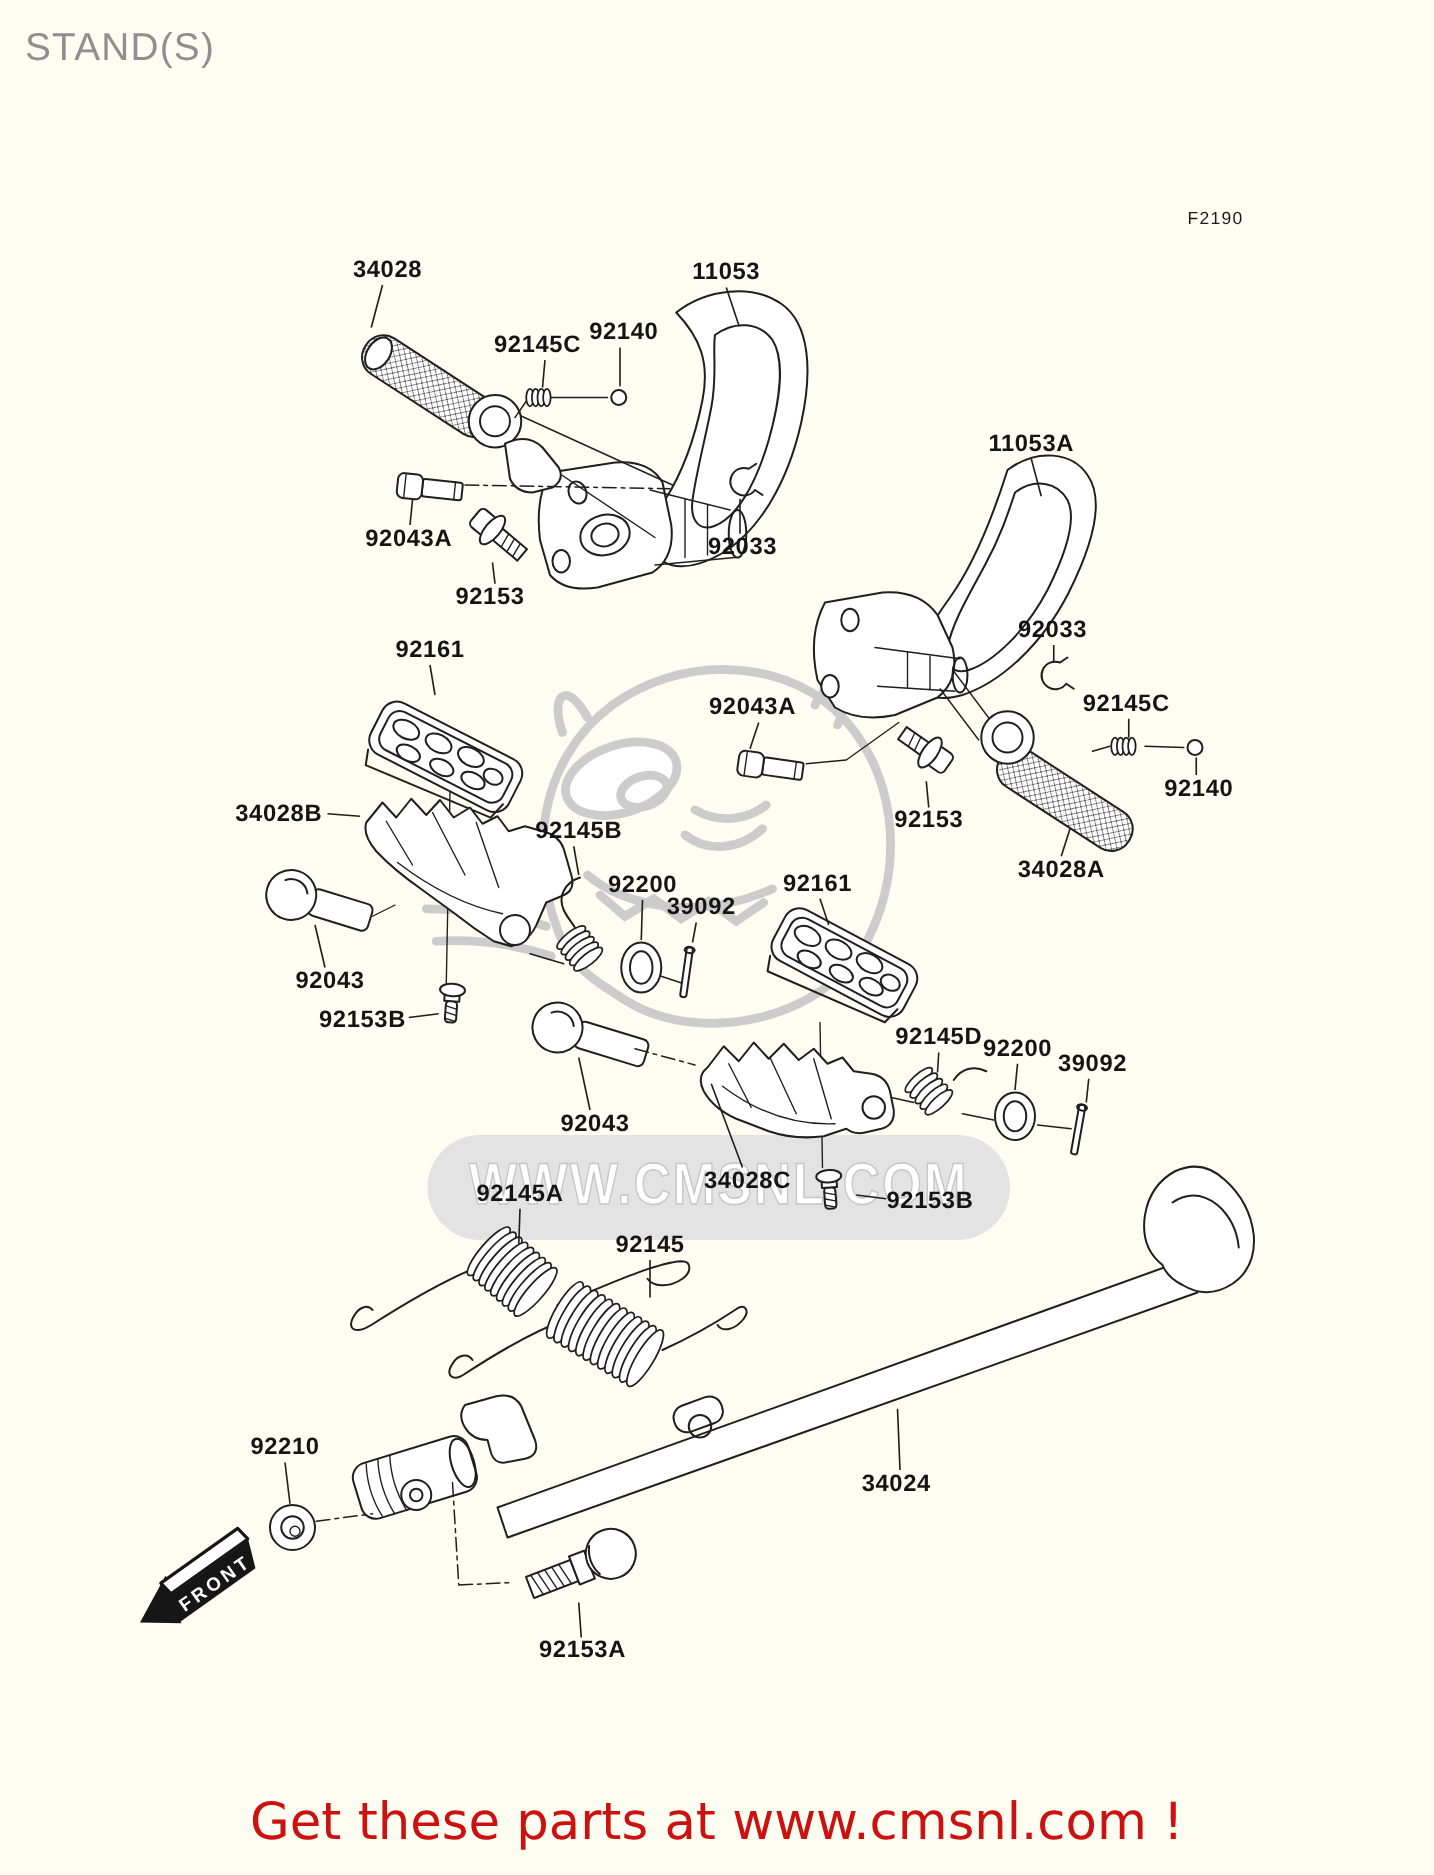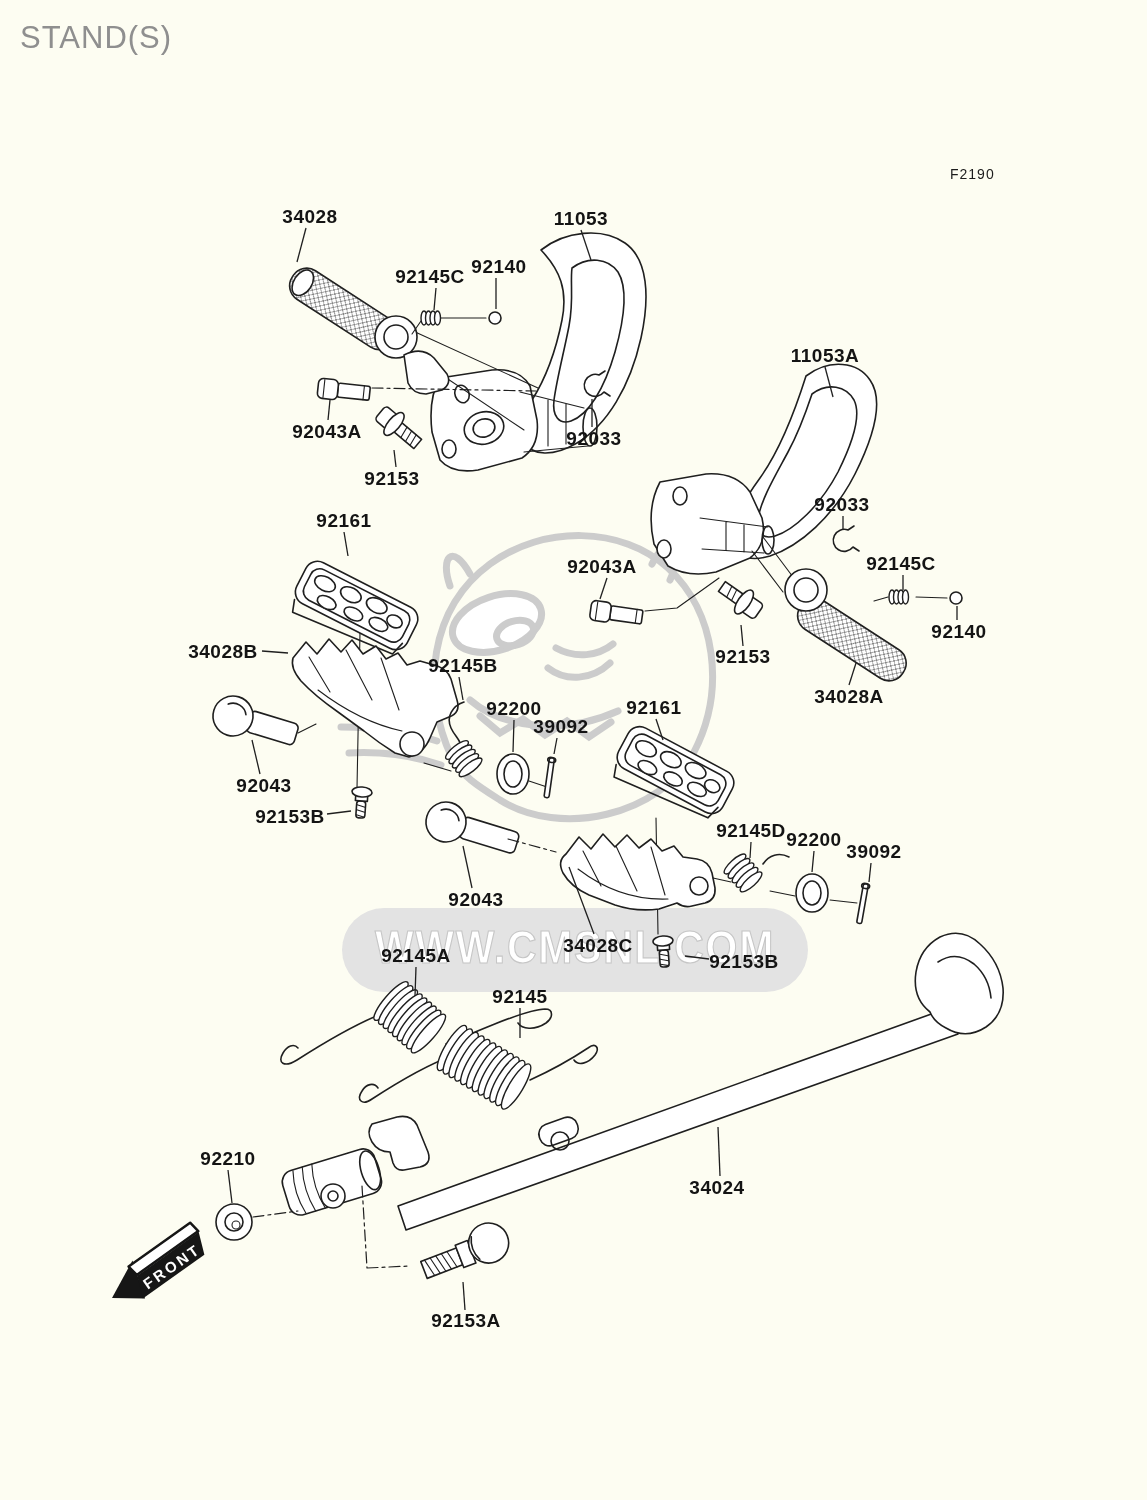--- a/index.html
+++ b/index.html
@@ -393,13 +393,14 @@
         <text x="598" y="945" class="part-label">34028C</text>
         <text x="744" y="961" class="part-label">92153B</text>
         <text x="416" y="955" class="part-label">92145A</text>
         <text x="520" y="996" class="part-label">92145</text>
         <text x="228" y="1158" class="part-label">92210</text>
         <text x="717" y="1187" class="part-label">34024</text>
         <text x="466" y="1320" class="part-label">92153A</text>
       </g>
   </svg>
 
+  <div class="banner">Get these parts at www.cmsnl.com !</div>
 </div>
 
 </body></html>

